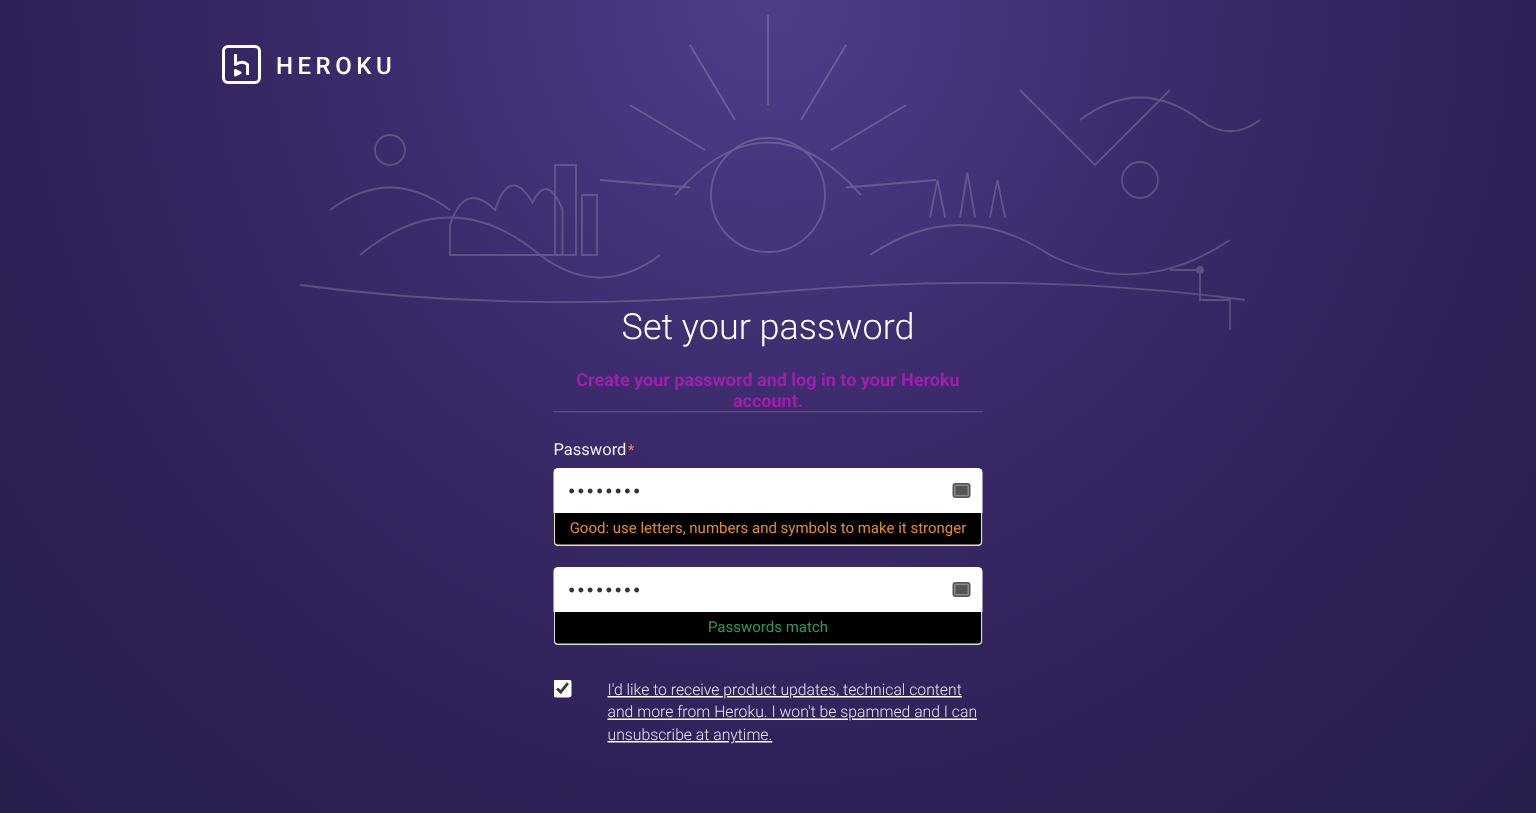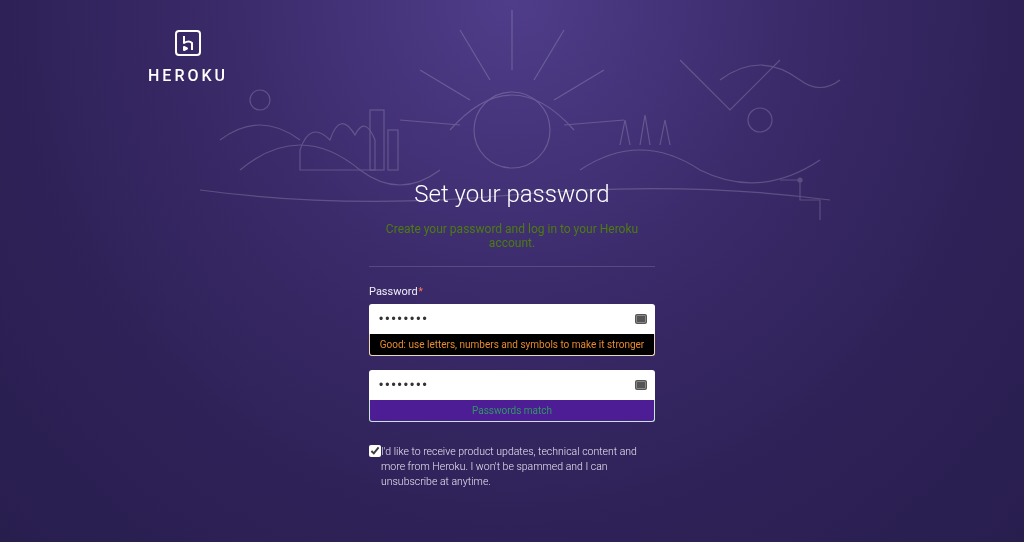--- a/index.html
+++ b/index.html
@@ -17,45 +17,43 @@
     pointer-events: none;
     opacity: 0.18;
   }
   .logo {
     position: absolute;
     top: 30px;
     left: 148px;
     display: flex;
     align-items: center;
     gap: 10px;
-    flex-direction: column;
   }
   .logo-text {
     font-size: 16px;
     letter-spacing: 3px;
     font-weight: 500;
   }
   .content {
     position: absolute;
-    top: 180px;
+    top: 204px;
     left: 50%;
     transform: translateX(-50%);
     width: 286px;
     text-align: center;
   }
   .title {
     font-size: 24px;
     font-weight: 300;
     margin-bottom: 14px;
   }
   .subtitle {
     font-size: 12px;
-    font-weight: 400;
-    color: #4d7c0f;
-    margin-bottom: 16px;
+    font-weight: 700;
+    color: #a21caf;
   }
   .divider {
     height: 1px;
     background: rgba(255,255,255,0.15);
     margin-bottom: 18px;
   }
   .field { text-align: left; margin-bottom: 14px; }
   .label {
     font-size: 11px;
     font-weight: 400;
@@ -99,32 +97,33 @@
     padding: 5px 4px;
     border-radius: 0 0 3px 3px;
   }
   .hint-warn {
     background: #000000;
     color: #e68a2e;
     border: 1px solid #f0d9b5;
     border-top: none;
   }
   .hint-ok {
-    background: #4c1d95;
+    background: #000000;
     color: #2e9960;
     border: 1px solid #c8e6d4;
     border-top: none;
   }
   .consent {
     display: flex;
     align-items: flex-start;
-    gap: 0;
+    gap: 24px;
     text-align: left;
     margin-top: 22px;
     margin-bottom: 22px;
+    text-decoration: underline;
   }
   .consent input[type=checkbox] {
     width: 12px;
     height: 12px;
     margin-top: 1px;
     accent-color: #fff;
     cursor: pointer;
   }
   .consent-label {
     font-size: 10.5px;

